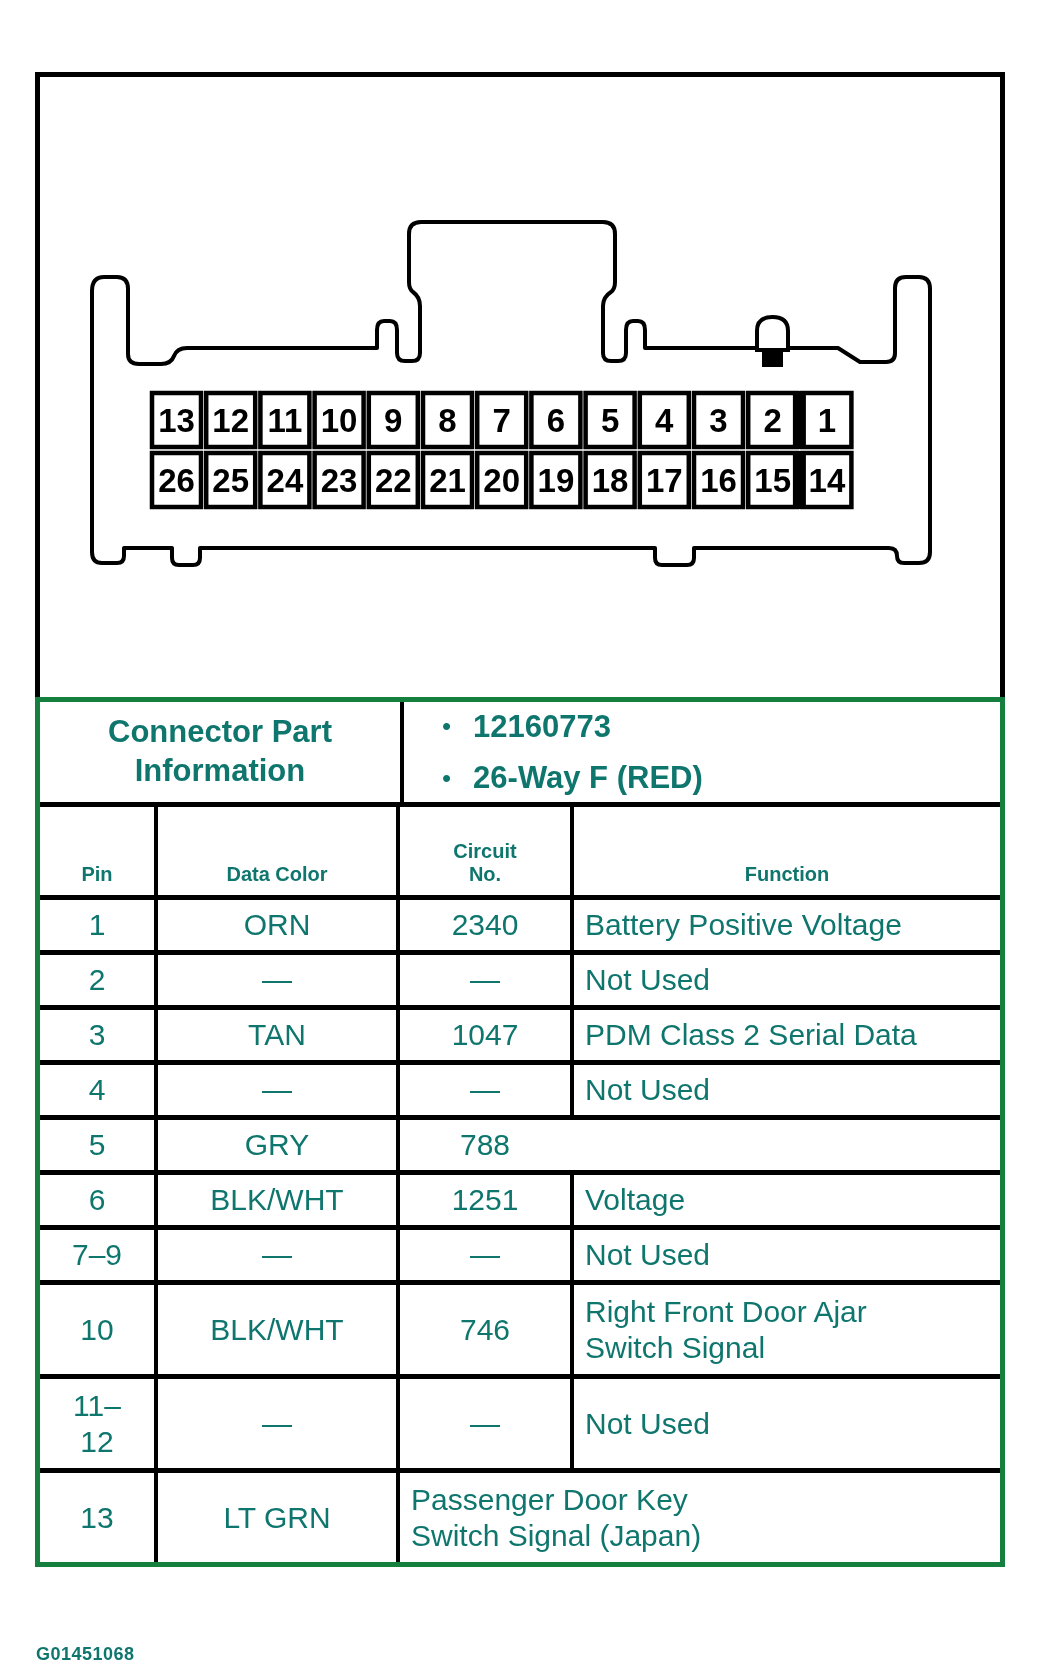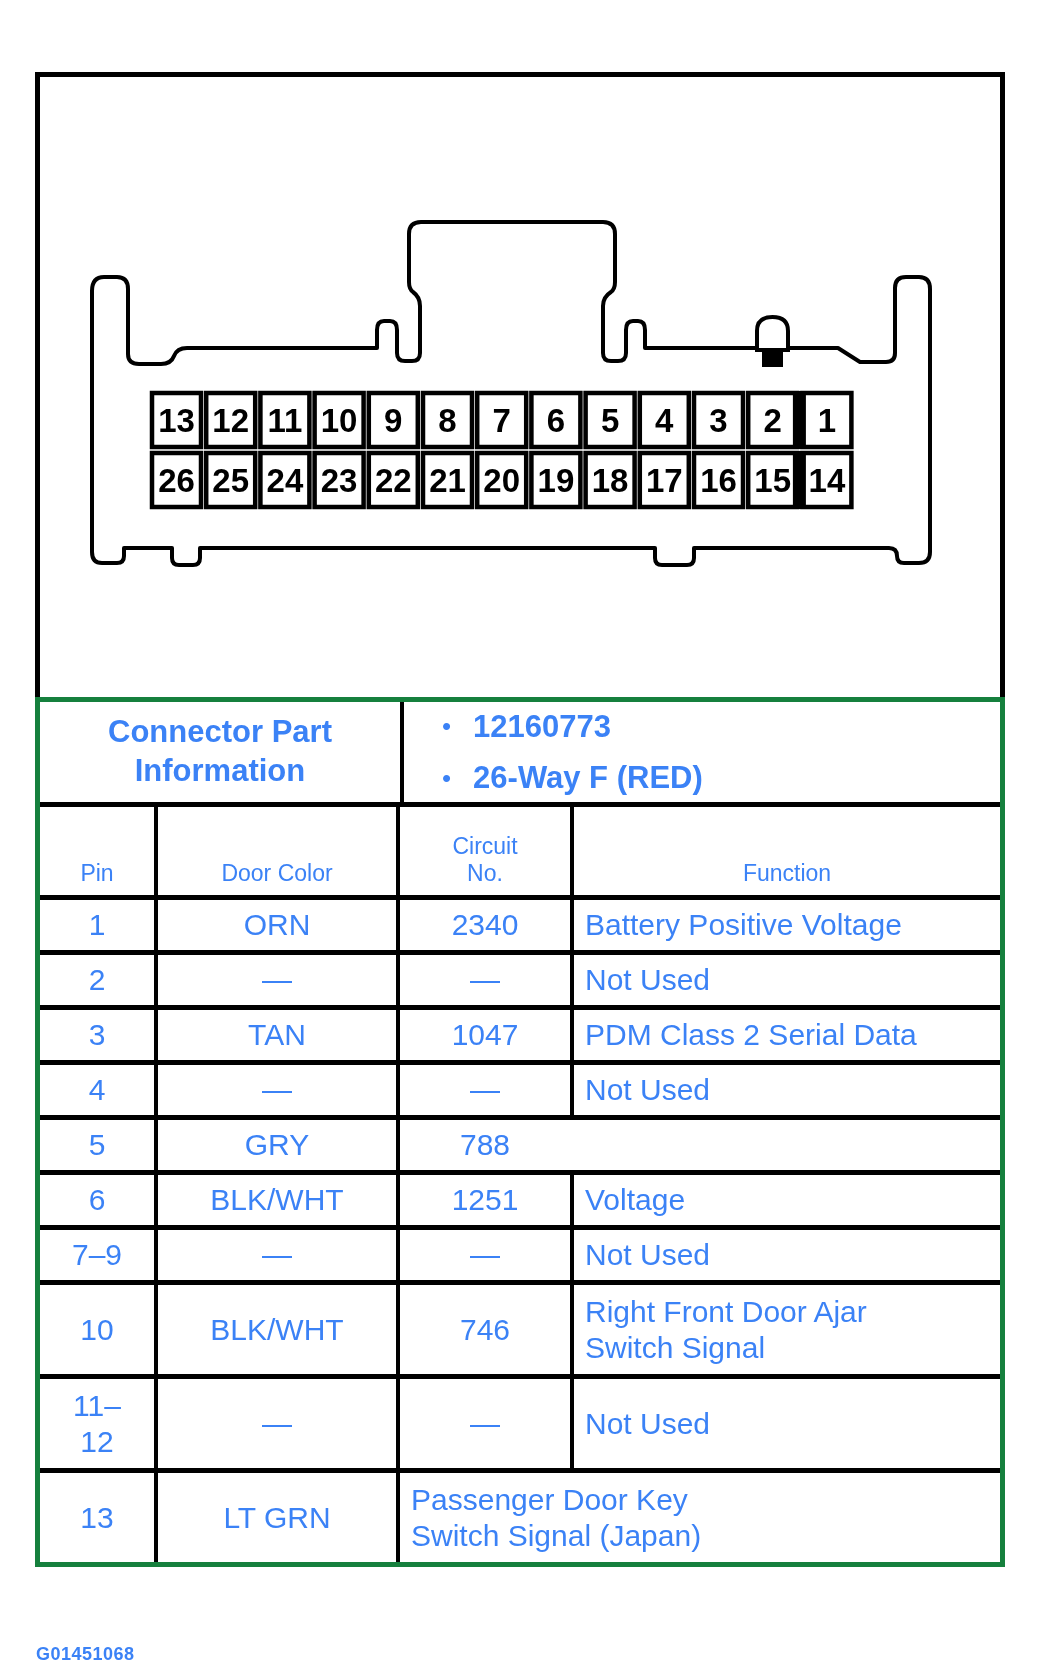--- a/index.html
+++ b/index.html
@@ -1,21 +1,21 @@
 <!DOCTYPE html>
 <html><head>
 <meta charset="utf-8">
 <style>
   html,body{margin:0;padding:0;background:#e8e8e8;}
   .page{
     position:relative;
     width:1044px;height:1679px;
     background:#ffffff;
     font-family:"Liberation Sans", sans-serif;
-    color:#3b82f6;
+    color:#0f766e;
     overflow:hidden;
   }
   
   .figure-box{
     position:absolute;left:35px;top:72px;
     width:970px;height:625px;
     border:5px solid #000;border-bottom:none;
     box-sizing:border-box;
     background:#fff;
   }
@@ -40,21 +40,21 @@
   .w-pin{width:114px;}
   .w-wire{width:242px;}
   .w-circ{width:174px;}
   .w-func{flex:1;}
   .w-partL{width:360px;}
   .w-partR{flex:1;}
   .h-part{height:100px;}
   .h-head{height:88px;}
   .h-s{height:50px;}
   .h-t{height:89px;}
-  .hdr{font-weight:400;font-size:23px;align-items:flex-end;padding-bottom:9px;line-height:1.15;}
+  .hdr{font-weight:700;font-size:20px;align-items:flex-end;padding-bottom:9px;line-height:1.15;}
   .part-label{font-weight:700;font-size:31px;line-height:1.25;}
   .bullets{
     flex-direction:column;align-items:flex-start;justify-content:center;
     gap:14px;padding-left:38px;
   }
   .bullet-line{display:flex;align-items:center;gap:22px;}
   .bullet-dot{font-size:26px;line-height:1;}
   .bullet-text{font-weight:700;font-size:31px;}
   .func-cell{justify-content:flex-start;text-align:left;padding-left:11px;}
   
@@ -171,21 +171,21 @@
         </div>
         <div class="bullet-line">
           <span class="bullet-dot">•</span>
           <span class="bullet-text">26-Way F (RED)</span>
         </div>
       </div>
     </div>
 
     <div class="trow h-head">
       <div class="cell nb w-pin hdr">Pin</div>
-      <div class="cell w-wire hdr">Door Color</div>
+      <div class="cell w-wire hdr">Data Color</div>
       <div class="cell w-circ hdr">Circuit
 No.</div>
       <div class="cell w-func hdr">Function</div>
     </div>
 
     <div id="rows">
         <div class="trow h-s">
           <div class="cell nb w-pin">1</div>
           <div class="cell w-wire">ORN</div>
           <div class="cell w-circ">2340</div>

